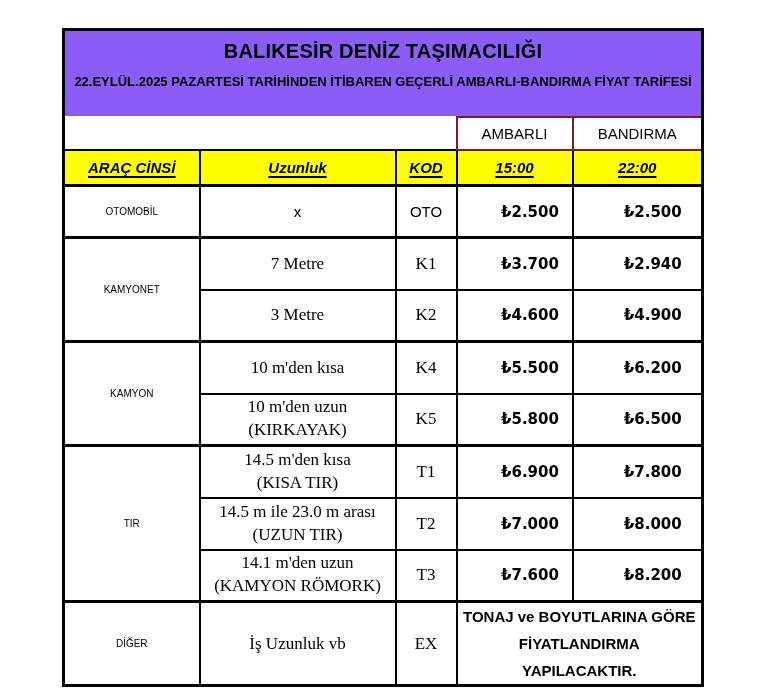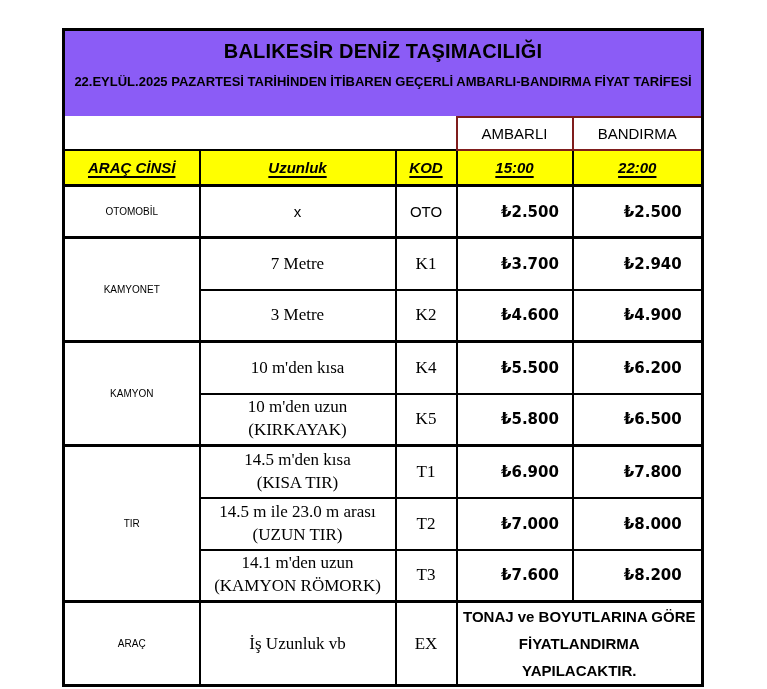--- a/index.html
+++ b/index.html
@@ -164,21 +164,21 @@
     </tr>
     <tr class="r-data">
       <td class="serif gb preline">14.1 m'den uzun
 (KAMYON RÖMORK)</td>
       <td class="serif gb">T3</td>
       <td class="price gb">₺7.600</td>
       <td class="price gb">₺8.200</td>
     </tr>
 
     <tr class="r-data">
-      <td class="veh">ARAÇ</td>
+      <td class="veh">DİĞER</td>
       <td class="serif">İş Uzunluk vb</td>
       <td class="serif">EX</td>
       <td class="note-cell preline" colspan="2">TONAJ ve BOYUTLARINA GÖRE FİYATLANDIRMA
 YAPILACAKTIR.</td>
     </tr>
   </tbody>
     </table>
 </div>
 
 </body></html>

